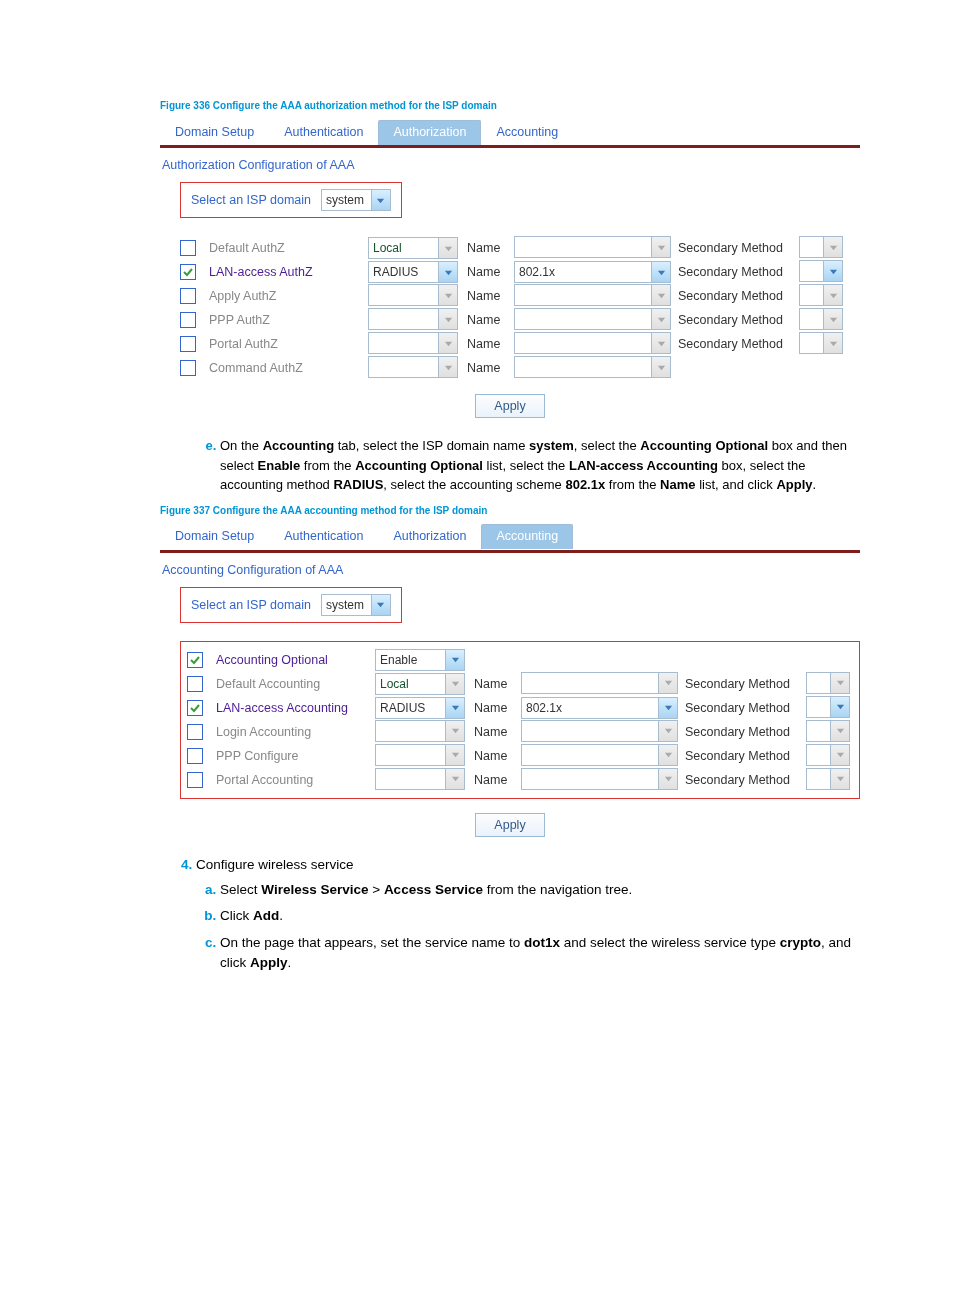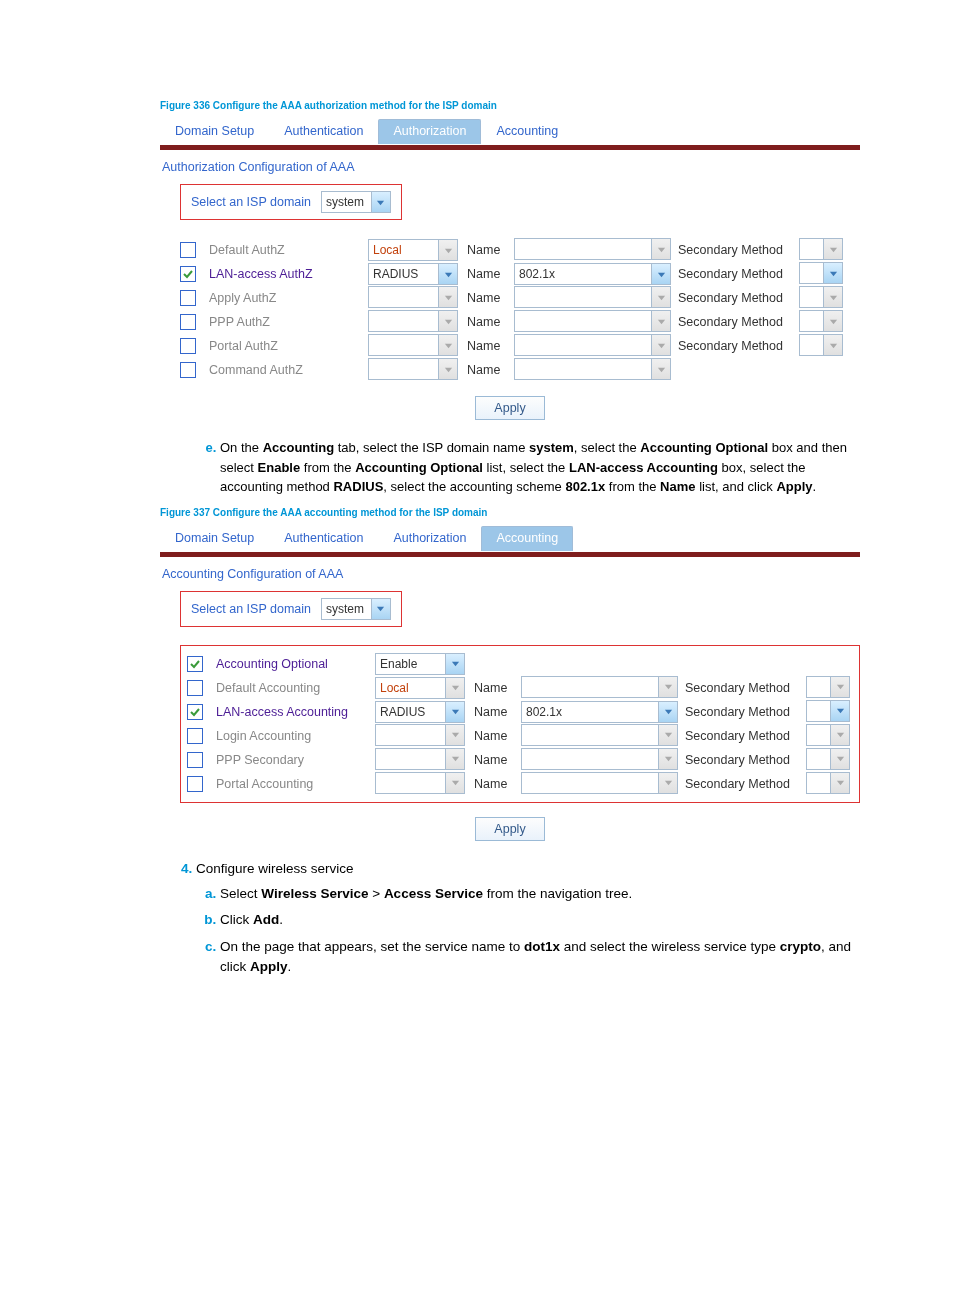--- a/index.html
+++ b/index.html
@@ -20,23 +20,23 @@
     font-weight: bold;
     font-size: 10px;
     margin: 10px 0 8px 0;
   }
   .panel {
     width: 700px;
     margin-bottom: 10px;
   }
   .tabs {
     display: flex;
-    border-bottom: 5px solid #7f1d1d;
+    border-bottom: 3px solid #7f1d1d;
     height: 26px;
-    align-items: flex-start;
+    align-items: center;
   }
   .tab {
     padding: 4px 14px 6px 14px;
     color: #3366cc;
     border: 1px solid transparent;
     border-bottom: none;
     font-size: 12.5px;
     cursor: pointer;
   }
   .tab.active {
@@ -74,21 +74,21 @@
     background: #fff;
     font-size: 12px;
     line-height: 20px;
     position: relative;
   }
   .dropdown .val {
     flex: 1;
     padding: 0 4px;
     color: #333;
   }
-  .dropdown.disabled .val { color: #c2410c; }
+  .dropdown.disabled .val { color: #14532d; }
   .dropdown .caret {
     width: 18px;
     background: linear-gradient(#d9efff,#a9d4f3);
     border-left: 1px solid #a8bcd0;
     display: flex;
     align-items: center;
     justify-content: center;
   }
   .dropdown.disabled .caret {
     background: linear-gradient(#f0f0f0,#e0e0e0);
@@ -524,21 +524,21 @@
               <span class="val"></span>
               <span class="caret">
                 <svg viewBox="0 0 10 10">
                   <polygon points="1,3 9,3 5,8"></polygon>
                 </svg>
               </span>
             </span></span>
         </div>
         <div class="row dis">
           <span class="chk "></span>
-          <span class="namecol">PPP Secondary</span>
+          <span class="namecol">PPP Configure</span>
           <span class="col-method"><span class="dropdown method disabled">
               <span class="val"></span>
               <span class="caret">
                 <svg viewBox="0 0 10 10">
                   <polygon points="1,3 9,3 5,8"></polygon>
                 </svg>
               </span>
             </span></span>
           <span class="col-namelbl">Name</span>
           <span class="col-scheme"><span class="dropdown scheme disabled">

